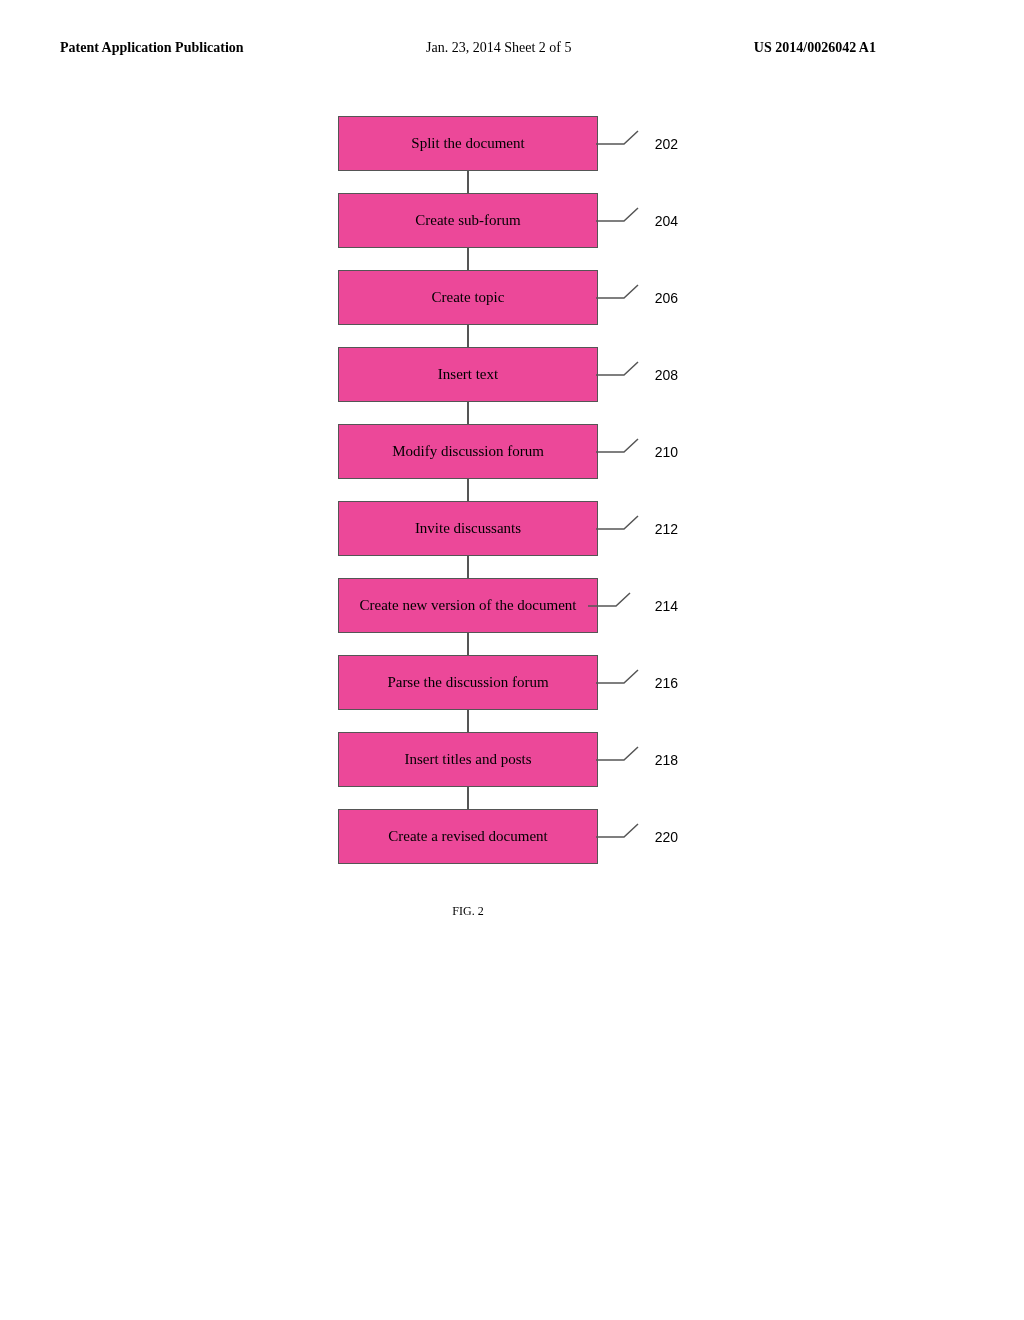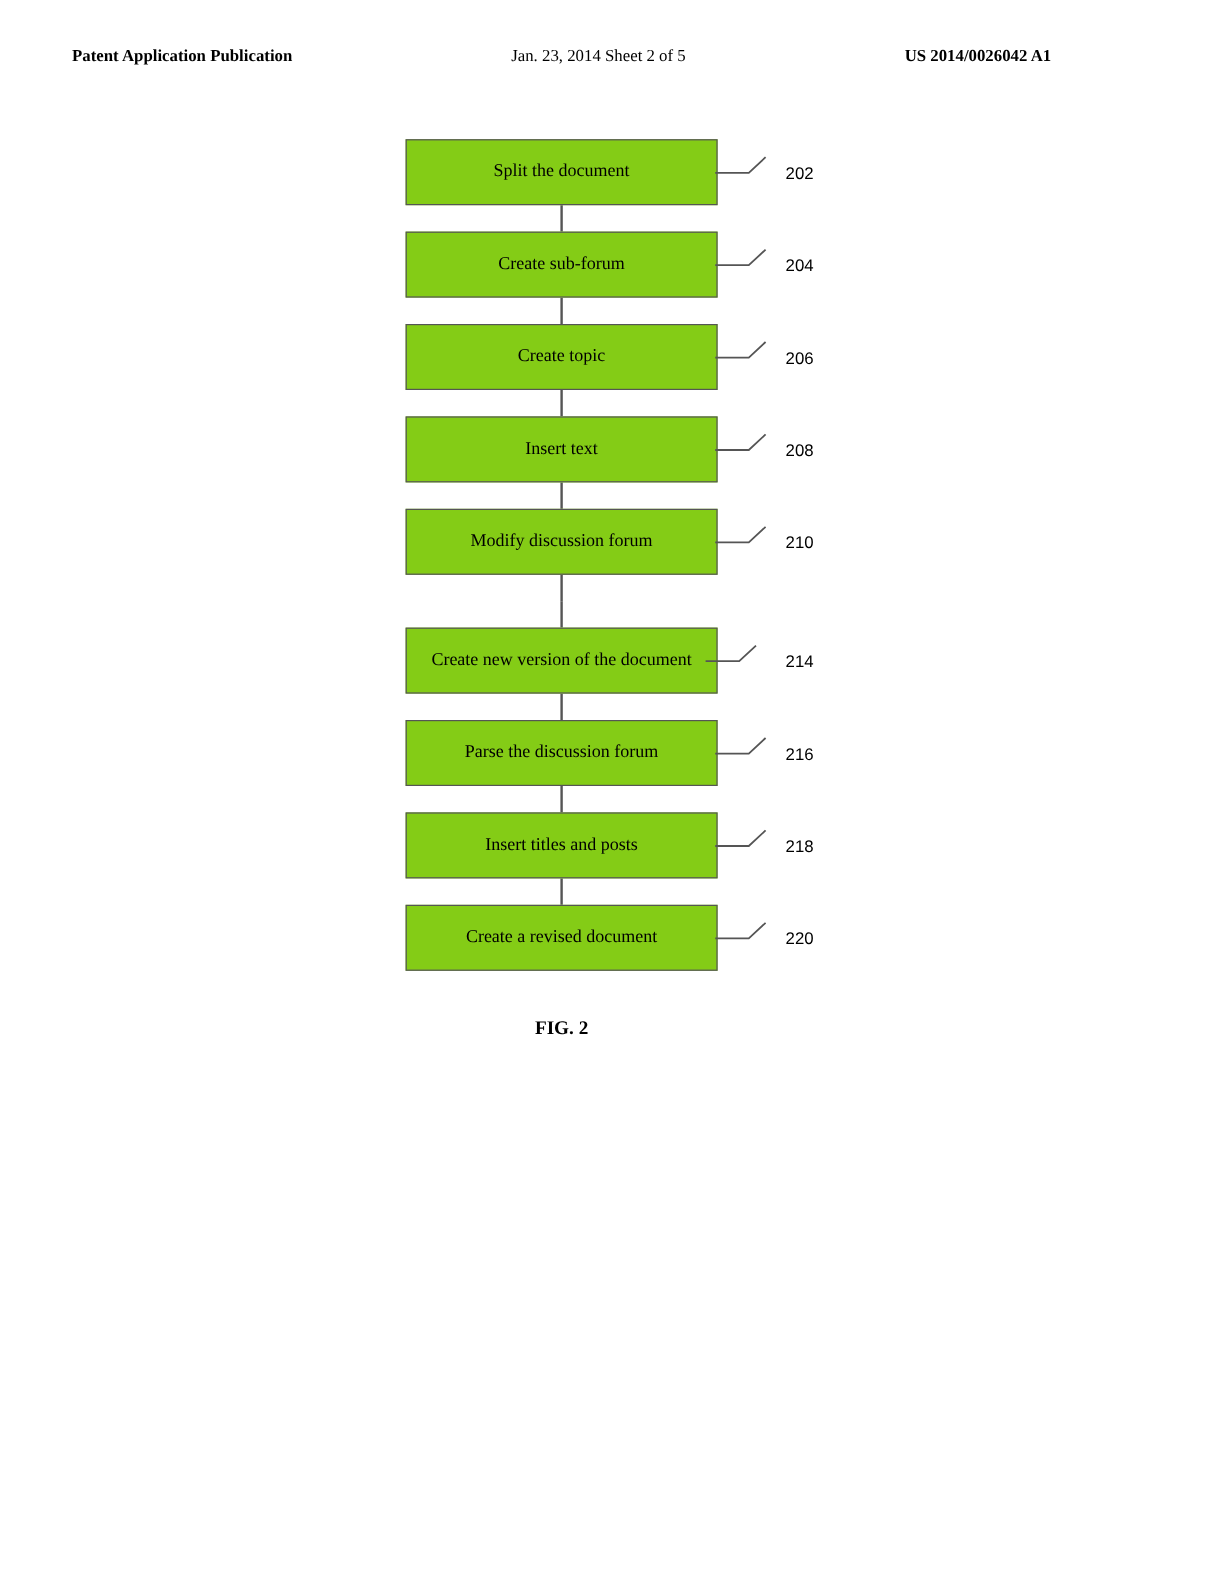--- a/index.html
+++ b/index.html
@@ -61,21 +61,21 @@
     .box {
       width: 260px;
       min-height: 55px;
       border: 1.5px solid #555;
       display: flex;
       align-items: center;
       justify-content: center;
       text-align: center;
       font-size: 15px;
       padding: 8px 12px;
-      background: #84cc16;
+      background: #ec4899;
       position: relative;
     }
 
     .ref-label {
       position: absolute;
       right: -80px;
       top: 50%;
       transform: translateY(-50%);
       font-size: 14px;
       white-space: nowrap;
@@ -86,22 +86,22 @@
     .connector {
       width: 1.5px;
       height: 22px;
       background: #555;
       margin: 0 auto;
     }
 
     .figure-label {
       text-align: center;
       margin-top: 40px;
-      font-size: 16px;
-      font-weight: bold;
+      font-size: 12px;
+      font-weight: normal;
     }
   </style>
 </head>
 <body>
 
 <div class="page">
 
   <div class="header">
     <span class="header-left">Patent Application Publication</span>
     <span class="header-center">Jan. 23, 2014  Sheet 2 of 5</span>
@@ -153,20 +153,29 @@
       <div class="flow-item" style="position: relative;">
         <div class="box">Modify discussion forum</div>
         <div class="ref-label">
           <svg width="55" height="30" style="overflow: visible;">
             <path d="M 0 15 L 28 15 L 42 2" stroke="#555" stroke-width="1.5" fill="none"></path>
           </svg>
           <span style="font-size: 14px; margin-left: 4px; font-family: Arial, sans-serif;">210</span>
         </div>
       </div>
       <div class="connector"></div>
+      <div class="flow-item" style="position: relative;">
+        <div class="box">Invite discussants</div>
+        <div class="ref-label">
+          <svg width="55" height="30" style="overflow: visible;">
+            <path d="M 0 15 L 28 15 L 42 2" stroke="#555" stroke-width="1.5" fill="none"></path>
+          </svg>
+          <span style="font-size: 14px; margin-left: 4px; font-family: Arial, sans-serif;">212</span>
+        </div>
+      </div>
       <div class="connector"></div>
       <div class="flow-item" style="position: relative;">
         <div class="box">Create new version of the document</div>
         <div class="ref-label">
           <svg width="55" height="30" style="overflow: visible;">
             <path d="M 0 15 L 28 15 L 42 2" stroke="#555" stroke-width="1.5" fill="none"></path>
           </svg>
           <span style="font-size: 14px; margin-left: 12px; font-family: Arial, sans-serif;">214</span>
         </div>
       </div>

